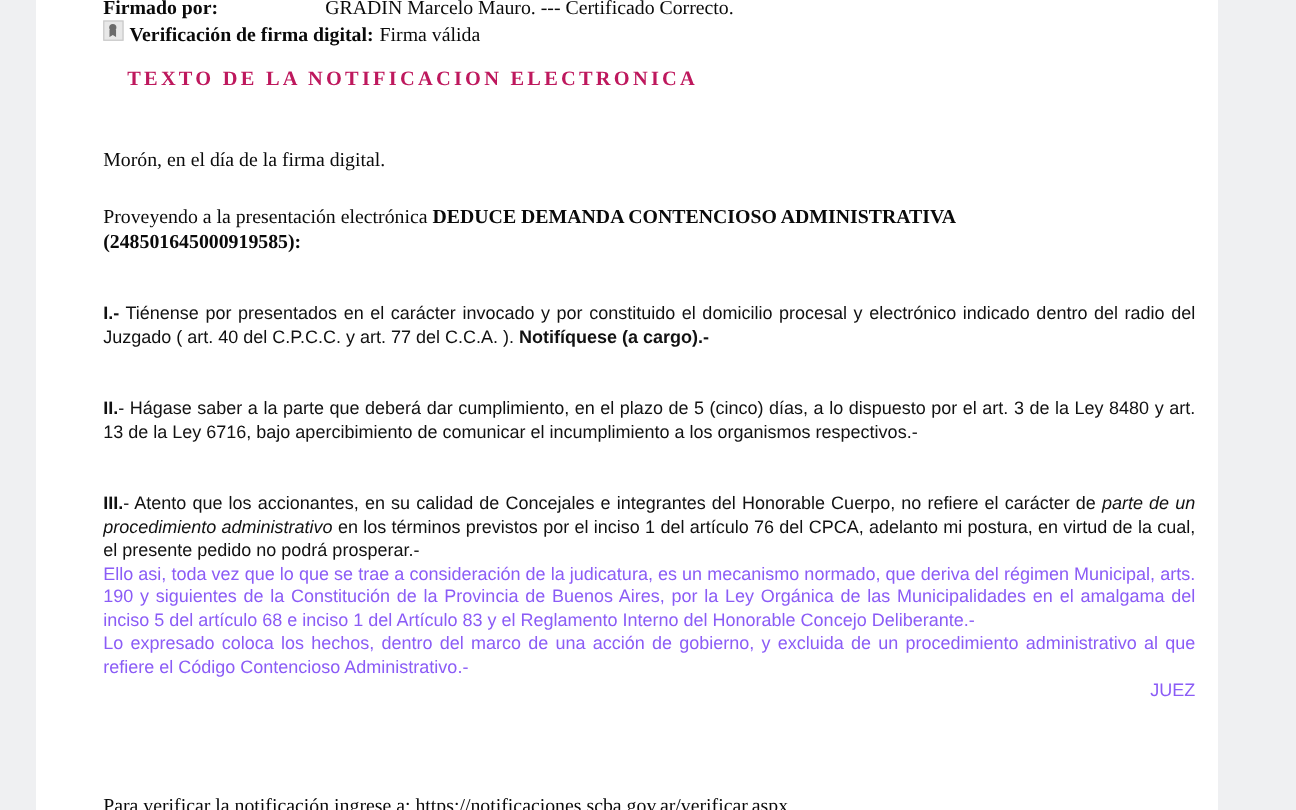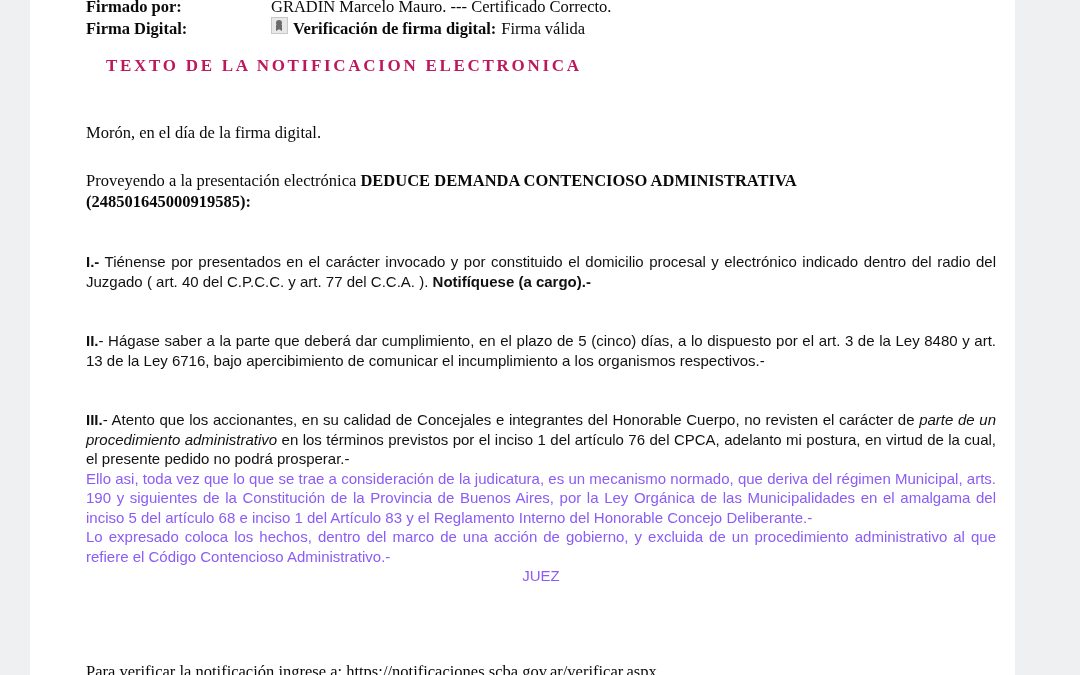--- a/index.html
+++ b/index.html
@@ -122,21 +122,21 @@
   .body-para b { font-weight: bold; }
   .body-para i { font-style: italic; }
   .body-sub {
     font-family: "Liberation Sans", sans-serif;
     font-size: 15px;
     color: #8b5cf6;
     line-height: 19.5px;
     text-align: justify;
     margin-top: 0;
   }
-  .no-justify { text-align: center; }
+  .no-justify { text-align: right; }
 
   
   .footer {
     position: absolute;
     left: 56px;
     top: 661px;
     width: 910px;
     font-family: "Liberation Serif", serif;
     font-size: 16.5px;
     color: #0a0a0a;
@@ -149,38 +149,37 @@
 
 <div class="page">
   <div class="content">
 
     <div class="sig-block">
       <div class="sig-row">
         <span class="sig-label">Firmado por:</span>
         <span class="sig-value">GRADIN Marcelo Mauro. --- Certificado Correcto.</span>
       </div>
       <div class="sig-row">
-        <span class="sig-label">Firma Digital:</span>
         <span class="seal-icon"></span>
         <span class="sig-strong">Verificación de firma digital:</span>
         <span class="sig-value" style="margin-left:5px">Firma válida</span>
       </div>
     </div>
 
     <div class="doc-title">TEXTO DE LA NOTIFICACION ELECTRONICA</div>
 
     <div class="serif-para p-place">Morón, en el día de la firma digital.</div>
 
     <div class="serif-para p-proveyendo"><span>Proveyendo a la presentación electrónica </span><b>DEDUCE DEMANDA CONTENCIOSO ADMINISTRATIVA</b><br><b>(248501645000919585):</b></div>
 
     <div class="body-para"><b>I.-</b><span> Tiénense por presentados en el carácter invocado y por constituido el domicilio procesal y electrónico indicado dentro del radio del Juzgado ( art. 40 del C.P.C.C. y art. 77 del C.C.A. ). </span><b>Notifíquese (a cargo).-</b></div>
 
     <div class="body-para"><b>II.</b><span>- Hágase saber a la parte que deberá dar cumplimiento, en el plazo de 5 (cinco) días, a lo dispuesto por el art. 3 de la Ley 8480 y art. 13 de la Ley 6716, bajo apercibimiento de comunicar el incumplimiento a los organismos respectivos.-</span></div>
 
-    <div class="body-para"><b>III.</b><span>- Atento que los accionantes, en su calidad de Concejales e integrantes del Honorable Cuerpo, no revisten el carácter de </span><i>parte de un procedimiento administrativo</i><span> en los términos previstos por el inciso 1 del artículo 76 del CPCA, adelanto mi postura, en virtud de la cual, el presente pedido no podrá prosperar.-</span></div>
+    <div class="body-para"><b>III.</b><span>- Atento que los accionantes, en su calidad de Concejales e integrantes del Honorable Cuerpo, no refiere el carácter de </span><i>parte de un procedimiento administrativo</i><span> en los términos previstos por el inciso 1 del artículo 76 del CPCA, adelanto mi postura, en virtud de la cual, el presente pedido no podrá prosperar.-</span></div>
 
     <div class="body-sub">Ello asi, toda vez que lo que se trae a consideración de la judicatura, es un mecanismo normado, que deriva del régimen Municipal, arts. 190 y siguientes de la Constitución de la Provincia de Buenos Aires, por la Ley Orgánica de las Municipalidades en el amalgama del inciso 5 del artículo 68 e inciso 1 del Artículo 83 y el Reglamento Interno del Honorable Concejo Deliberante.-</div>
     <div class="body-sub">Lo expresado coloca los hechos, dentro del marco de una acción de gobierno, y excluida de un procedimiento administrativo al que refiere el Código Contencioso Administrativo.-</div>
     <div class="body-sub no-justify">JUEZ</div>
 
   </div>
 
   <div class="footer">Para verificar la notificación ingrese a: https://notificaciones.scba.gov.ar/verificar.aspx</div>
 </div>
 

